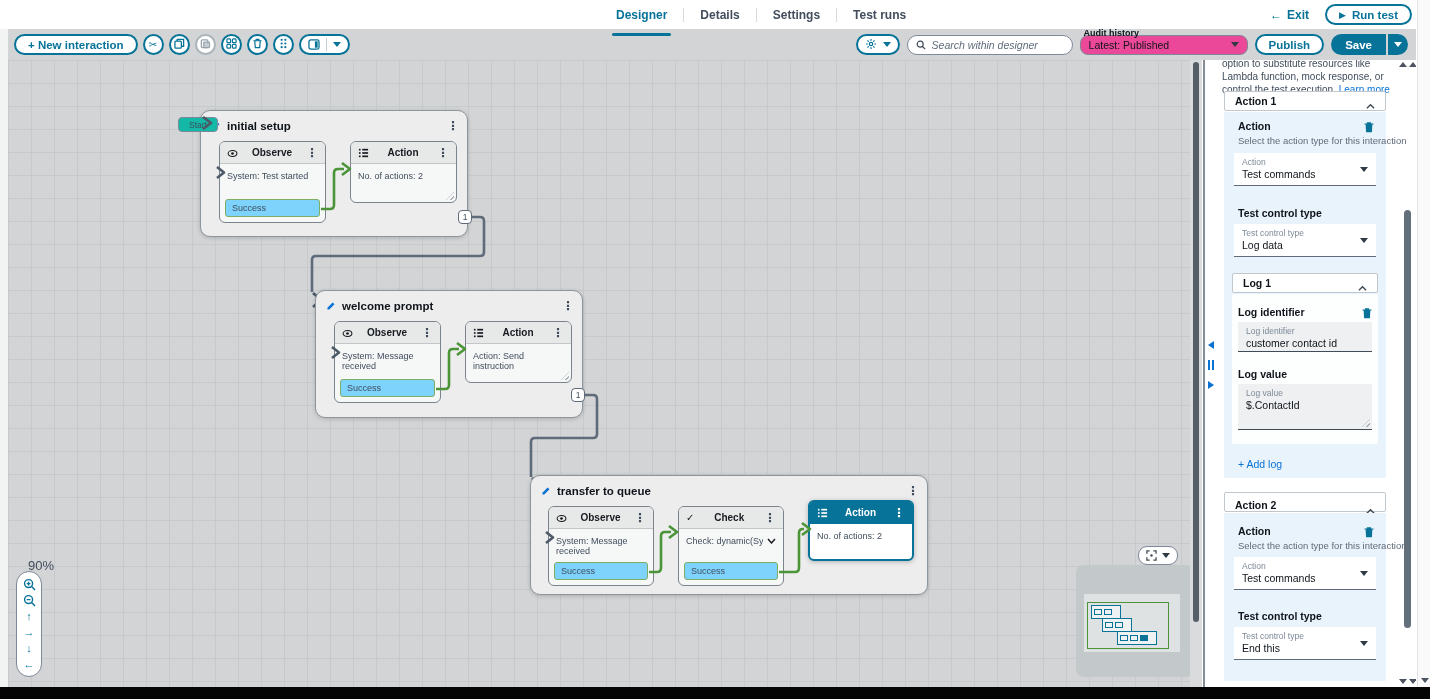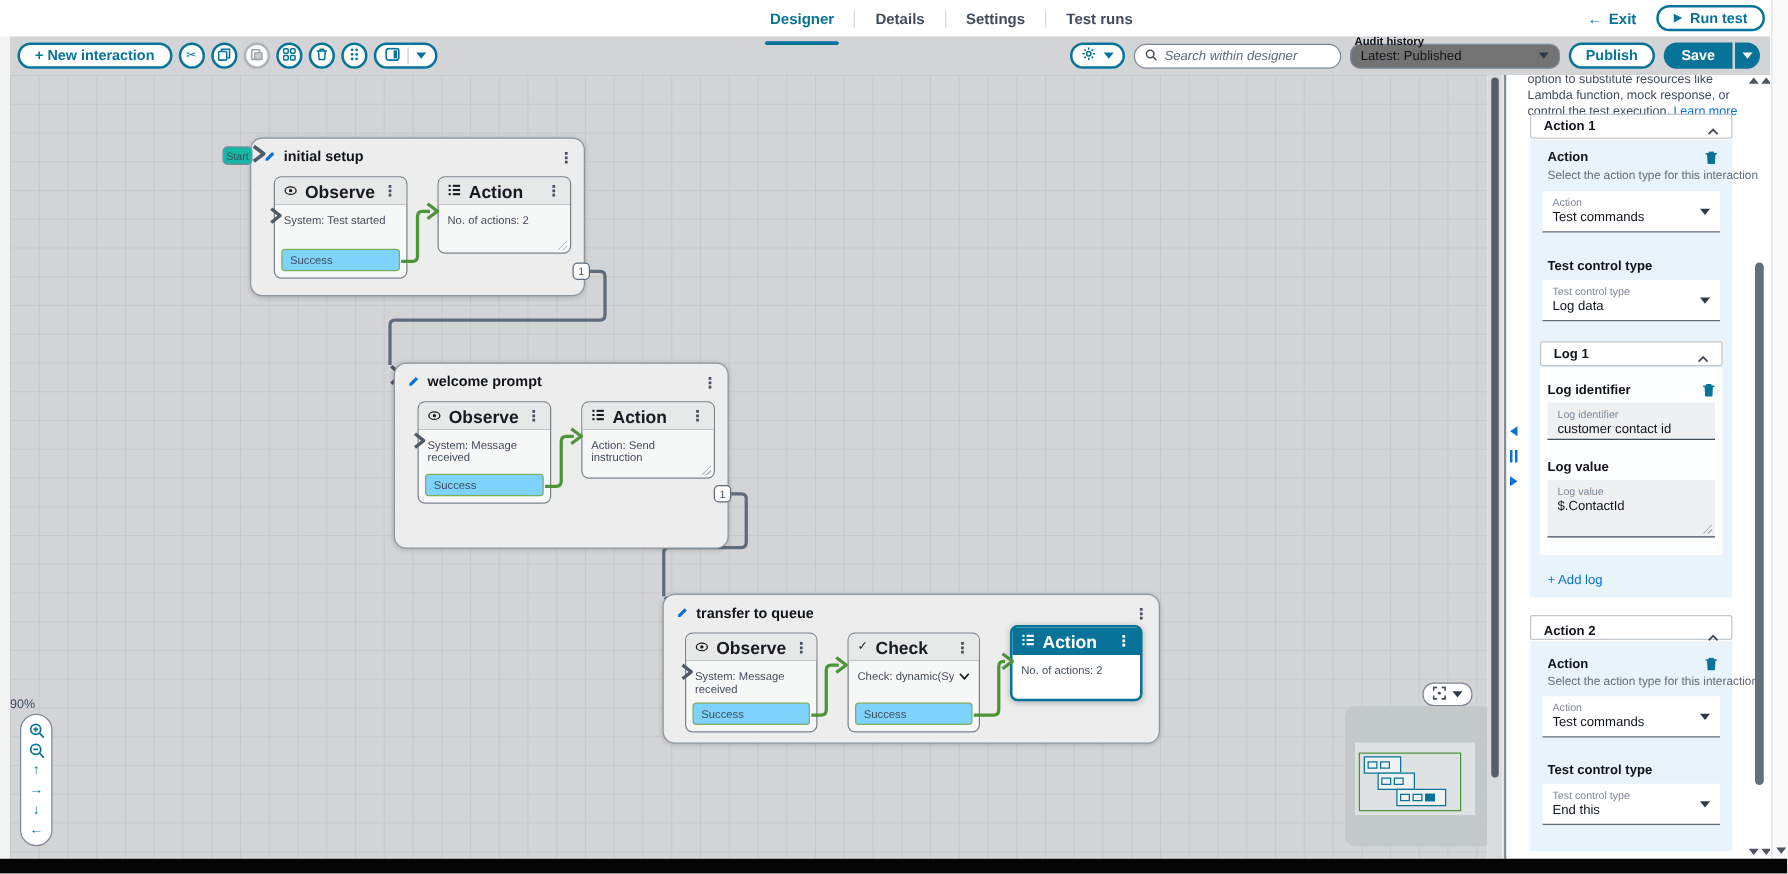--- a/index.html
+++ b/index.html
@@ -37,66 +37,66 @@
   .caret-down.teal { border-top-color:#077398; }
   .caret-down.white { border-top-color:#fff; }
   .search-box { display:flex; align-items:center; gap:6px; width:166px; height:20px; background:#fff;
     border:1.5px solid #7d8998; border-radius:10px; padding:0 8px; }
   .search-box input { border:none; outline:none; width:120px; font-size:10.5px; font-style:italic; color:#333;
     font-family:"Liberation Sans",sans-serif; background:transparent; }
   .search-box input::placeholder { color:#5f6b7a; font-style:italic; }
   .audit-wrap { position:relative; width:168px; }
   .audit-label { position:absolute; left:4px; top:-7px; font-size:9px; font-weight:bold; color:#0f141a; white-space:nowrap; }
   .audit-select { display:flex; align-items:center; justify-content:space-between; width:168px; height:20px;
-    background:#737373; border:1.5px solid #7d8998; border-radius:8px; padding:0 8px; font-size:10.5px; color:#0f141a; cursor:pointer; }
+    background:#ec4899; border:1.5px solid #7d8998; border-radius:8px; padding:0 8px; font-size:10.5px; color:#0f141a; cursor:pointer; }
   .save-group { display:flex; align-items:center; gap:2px; }
   .btn-filled { display:flex; align-items:center; border:none; border-radius:11px 0 0 11px; background:#077398;
     color:#fff; font-size:11.5px; font-weight:bold; height:21px; padding:0 14px; cursor:pointer; }
   .save-caret { width:20px; height:21px; background:#077398; border-radius:0 11px 11px 0;
     display:flex; align-items:center; justify-content:center; cursor:pointer; }
 
   
   .canvas { position:absolute; left:8px; top:60px; width:1182px; height:627px; background-color:#d2d4d5;
     background-image:linear-gradient(#c7cacb 1px, transparent 1px),linear-gradient(90deg,#c7cacb 1px, transparent 1px);
     background-size:23px 23px; overflow:hidden; z-index:1; }
   .left-gutter { position:absolute; left:0; top:29px; width:8px; height:658px; background:#f2f3f3; }
 
   svg.connector-layer { position:absolute; left:0; top:0; width:1182px; height:627px; pointer-events:none; z-index:2; }
 
   .group { position:absolute; background:#ededee; border:1px solid #8d969c; border-radius:10px;
     box-shadow:0 1px 4px rgba(0,0,0,.18); z-index:3; }
   .group-title-row { position:absolute; left:10px; right:8px; top:6px; height:18px; display:flex; align-items:center; gap:6px; }
   .group-title { font-size:11.5px; font-weight:bold; color:#0f141a; flex:1; }
   .kebab { color:#414d5c; font-size:12px; font-weight:bold; cursor:pointer; line-height:1; }
-  .start-badge { position:absolute; left:-23px; top:6px; width:24px; height:15px; background:#14b8a6; border:1px solid #7d8998;
+  .start-badge { position:absolute; left:-23px; top:6px; width:40px; height:15px; background:#14b8a6; border:1px solid #7d8998;
     border-radius:4px; font-size:8.5px; color:#414d5c; display:flex; align-items:center; justify-content:center; z-index:4; }
   .start-chev { position:absolute; left:-1px; top:3px; z-index:4; }
 
   .card { position:absolute; background:#f6f7f7; border:1px solid #7b838b; border-radius:6px; z-index:4; }
   .card-header { position:relative; height:22px; background:#e7e9e9; border-bottom:1px solid #c2c6c9;
     border-radius:5px 5px 0 0; display:flex; align-items:center; padding:0 7px; gap:6px; }
-  .card-header .card-label { font-size:14px; font-weight:bold; color:#16191f; flex:1; }
+  .card-header .card-label { font-size:10px; font-weight:bold; color:#16191f; flex:1;text-align:center; }
   .card-body { position:relative; padding:7px 7px 0 7px; font-size:9px; color:#414d5c; display:flex; align-items:center; gap:4px; }
   .port { position:absolute; left:5px; right:5px; bottom:5px; height:18px; border:1.4px solid #7fae63; border-radius:3px;
     background:#7dd3fc; font-size:9px; color:#414d5c; line-height:16px; padding-left:6px; cursor:pointer; }
   .in-port { position:absolute; left:-5px; top:23px; z-index:5; }
   .card.selected { border:2px solid #077398; background:#fff; box-shadow:0 1px 5px rgba(0,0,0,.25); }
   .card.selected .card-header { background:#077398; border-bottom:1px solid #077398; border-radius:3px 3px 0 0; }
   .card.selected .card-header .card-label { color:#fff; }
   .card.selected .kebab { color:#fff; }
   .resize-corner { position:absolute; right:2px; bottom:2px; width:8px; height:8px;
     background:repeating-linear-gradient(-45deg, transparent 0 2px, #9aa2a8 2px 3px); opacity:.8;
     clip-path:polygon(100% 0, 100% 100%, 0 100%); }
   .badge-1 { position:absolute; width:14px; height:14px; background:#fff; border:1.4px solid #5f6b7a; border-radius:4px;
     font-size:8.5px; color:#414d5c; display:flex; align-items:center; justify-content:center; z-index:5; cursor:pointer; }
   svg.green-layer { position:absolute; left:0; top:0; width:100%; height:100%; pointer-events:none; z-index:6; }
   .chk-caret { margin-left:auto; }
 
   
-  .zoom-label { position:absolute; left:0; top:498px; font-size:10px; color:#414d5c; z-index:7; }
+  .zoom-label { position:absolute; left:20px; top:498px; font-size:13px; color:#414d5c; z-index:7; }
   .zoom-pill { position:absolute; left:8px; top:511px; width:26px; height:106px; background:#fff;
     border:1.5px solid #7d8998; border-radius:13px; z-index:7; display:flex; flex-direction:column; align-items:center;
     justify-content:space-between; padding:5px 0; }
   .zoom-btn { width:16px; height:14px; display:flex; align-items:center; justify-content:center; cursor:pointer;
     color:#077398; font-size:11px; font-weight:bold; line-height:1; }
 
   
   .fit-btn { position:absolute; left:1130px; top:486px; width:40px; height:19px; background:#fff; border:1.5px solid #7d8998;
     border-radius:9px; display:flex; align-items:center; justify-content:center; gap:5px; z-index:7; cursor:pointer; }
   .minimap { position:absolute; left:1068px; top:505px; width:118px; height:112px; background:#c3c8cb; border-radius:8px; z-index:7; }
@@ -347,21 +347,21 @@
         <div class="resize-corner"></div>
       </div>
 
       <svg class="green-layer">
         <path d="M120,98 H129 Q133,98 133,94 V62 Q133,58 137,58 H143" fill="none" stroke="#4c9438" stroke-width="2.6"></path>
         <polyline points="141,52 149,58 141,64" fill="none" stroke="#4c9438" stroke-width="2.6" stroke-linejoin="round"></polyline>
       </svg>
     </div>
     <div class="badge-1" style="left:450px; top:150px;">1</div>
 
-    <div class="group" style="left:307px; top:230px; width:268px; height:149px;">
+    <div class="group" style="left:307px; top:230px; width:268px; height:128px;">
       <div class="group-title-row">
         <span>
           <svg width="10" height="10" viewBox="0 0 14 14">
               <path d="M2 12v-2.6L9.3 2.1l2.6 2.6L4.6 12H2z" fill="#0972d3"></path>
             </svg>
         </span>
         <span class="group-title">welcome prompt</span>
         <span class="kebab">⋮</span>
       </div>
 

